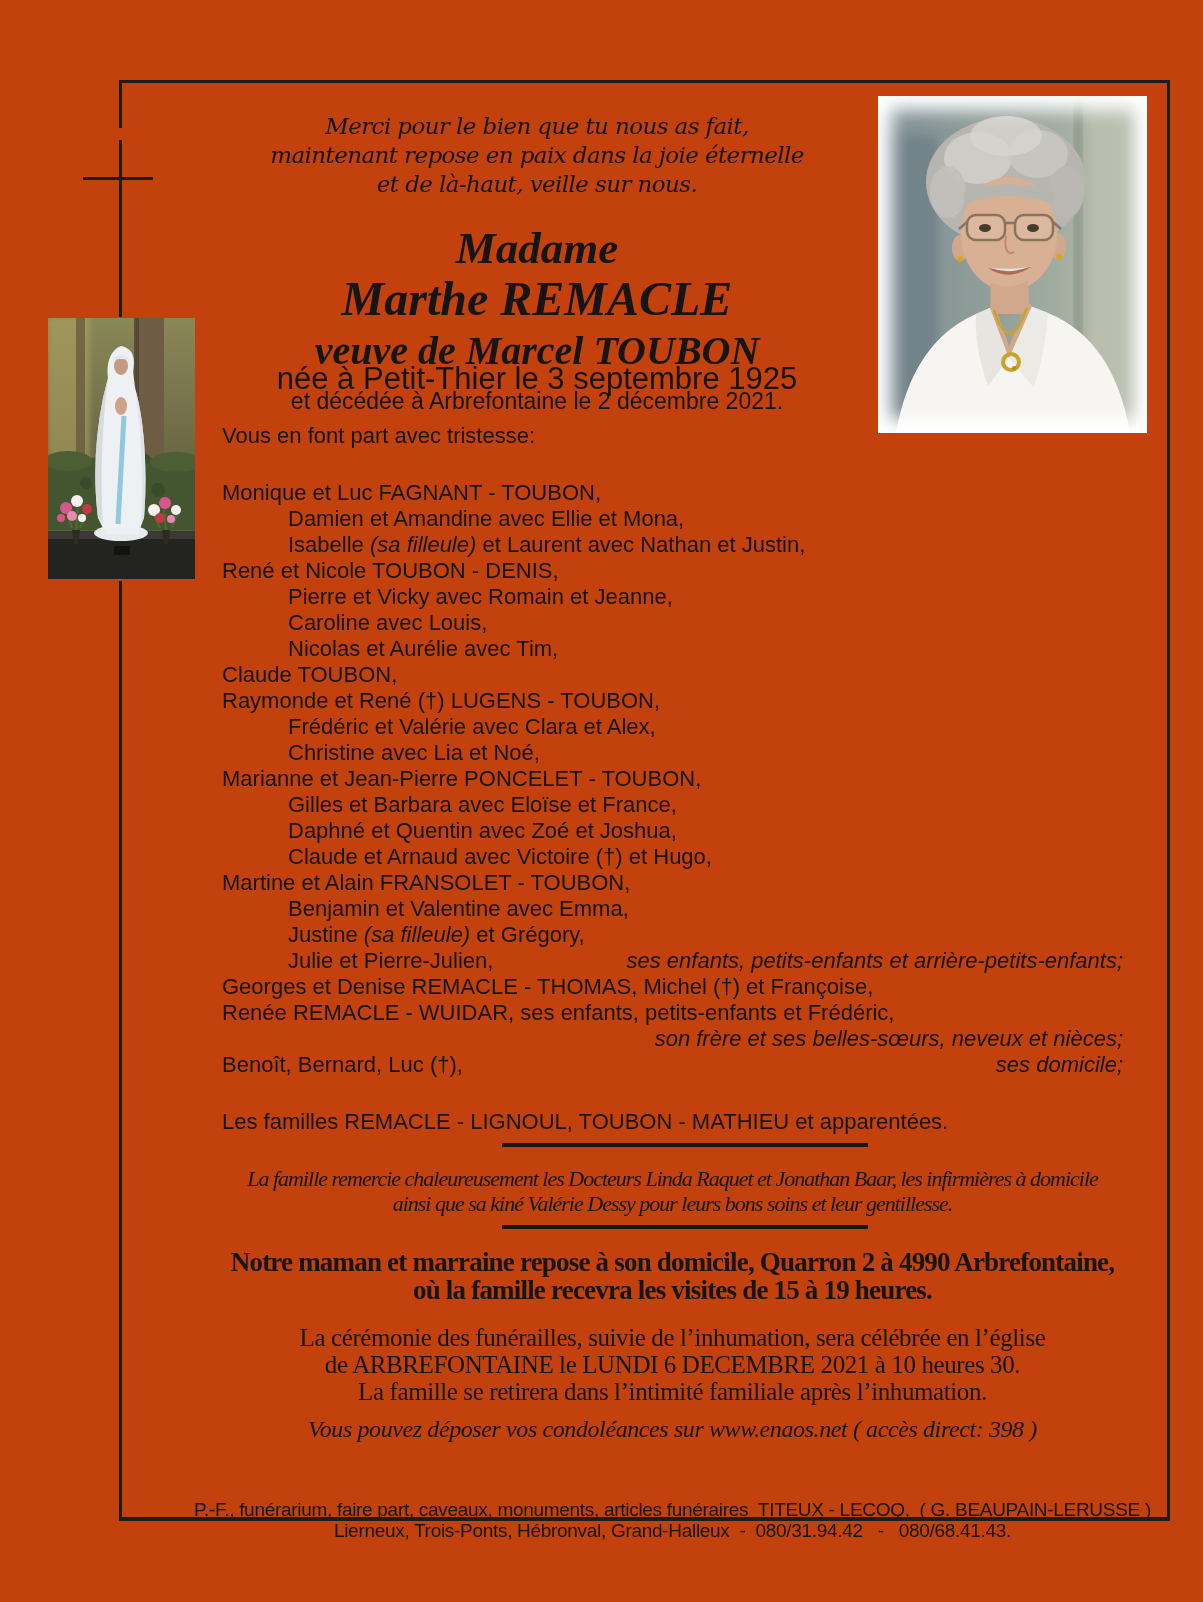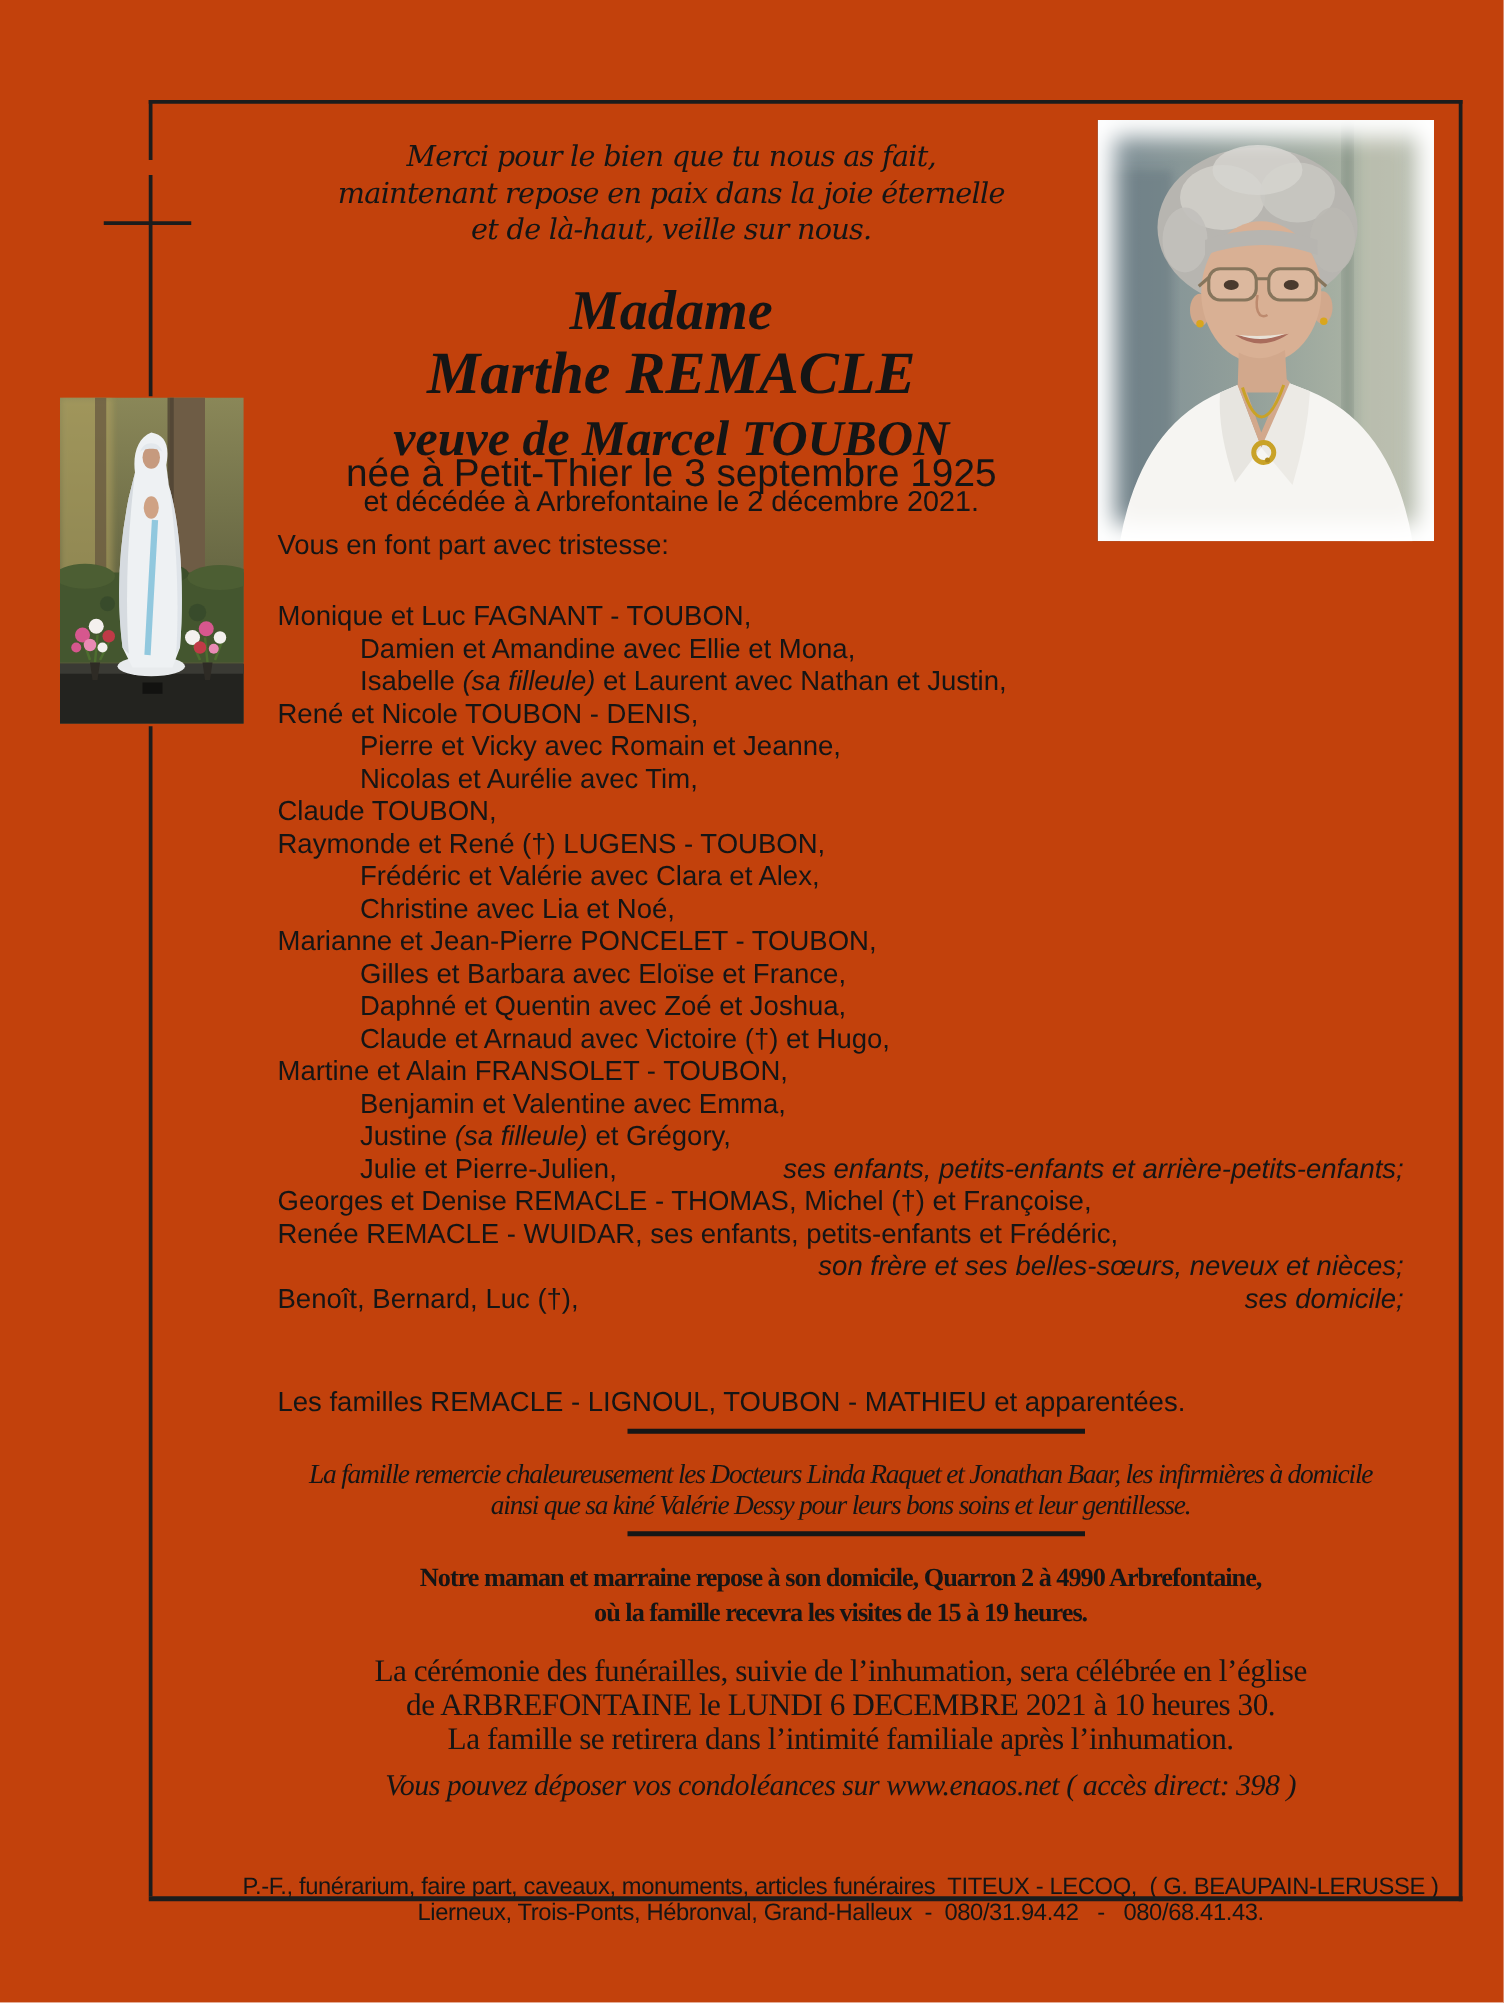--- a/index.html
+++ b/index.html
@@ -33,21 +33,21 @@
   .fam-line{display:flex;justify-content:space-between;align-items:flex-end;}
   .fam-line .left{white-space:pre-wrap;}
   .fam-line.indent .left{padding-left:66px;}
   .fam-line em{font-style:italic;}
   .right-note{font-style:italic;text-align:right;white-space:pre-wrap;}
   .families-line{left:222px;top:1109px;font-size:22px;}
   .rule{background:#161616;height:4px;width:366px;left:502px;}
   .thanks{left:172px;top:1166px;width:1001px;font-family:"Liberation Serif",serif;font-style:italic;
           font-size:22px;line-height:25px;letter-spacing:-1px;}
   .home{left:172px;top:1248px;width:1001px;font-family:"Liberation Serif",serif;font-weight:bold;
-        font-size:21px;line-height:28px;letter-spacing:-0.8px;}
+        font-size:27px;line-height:28px;letter-spacing:-0.8px;}
   .ceremony{left:172px;top:1324px;width:1001px;font-family:"Liberation Serif",serif;
             font-size:25px;line-height:27px;letter-spacing:-0.4px;}
   .condolences{left:172px;top:1416px;width:1001px;font-family:"Liberation Serif",serif;
                font-style:italic;font-size:24px;letter-spacing:-0.4px;}
   .footer{left:172px;top:1472px;width:1001px;font-size:19px;line-height:21px;letter-spacing:-0.3px;margin-top:27px;}
   .footer div{white-space:pre-wrap;}
 </style>
 </head>
 <body>
 
@@ -207,20 +207,23 @@
       <div class="fam-line indent">
         <span class="left"><span>Isabelle </span><em>(sa filleule)</em><span> et Laurent avec Nathan et Justin,</span></span>
       </div>
       <div class="fam-line">
         <span class="left"><span>René et Nicole TOUBON - DENIS,</span></span>
       </div>
       <div class="fam-line indent">
         <span class="left"><span>Pierre et Vicky avec Romain et Jeanne,</span></span>
       </div>
       <div class="fam-line indent">
+        <span class="left"><span>Caroline avec Louis,</span></span>
+      </div>
+      <div class="fam-line indent">
         <span class="left"><span>Nicolas et Aurélie avec Tim,</span></span>
       </div>
       <div class="fam-line">
         <span class="left"><span>Claude TOUBON,</span></span>
       </div>
       <div class="fam-line">
         <span class="left"><span>Raymonde et René (†) LUGENS - TOUBON,</span></span>
       </div>
       <div class="fam-line indent">
         <span class="left"><span>Frédéric et Valérie avec Clara et Alex,</span></span>

